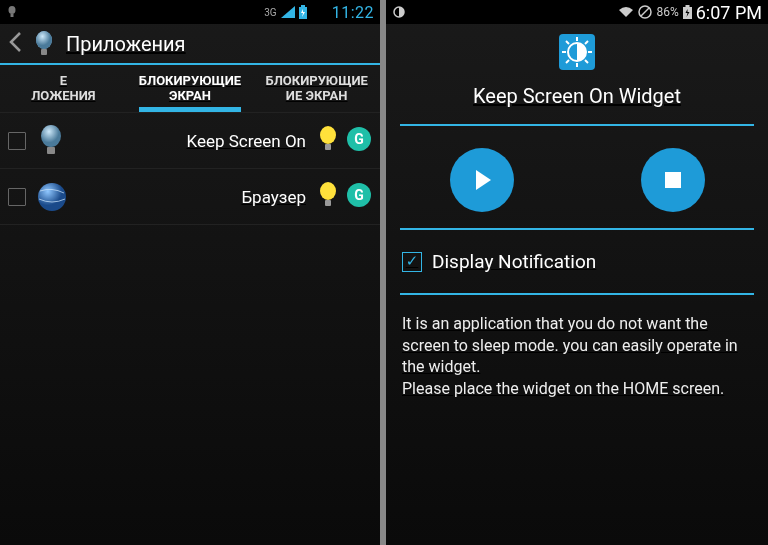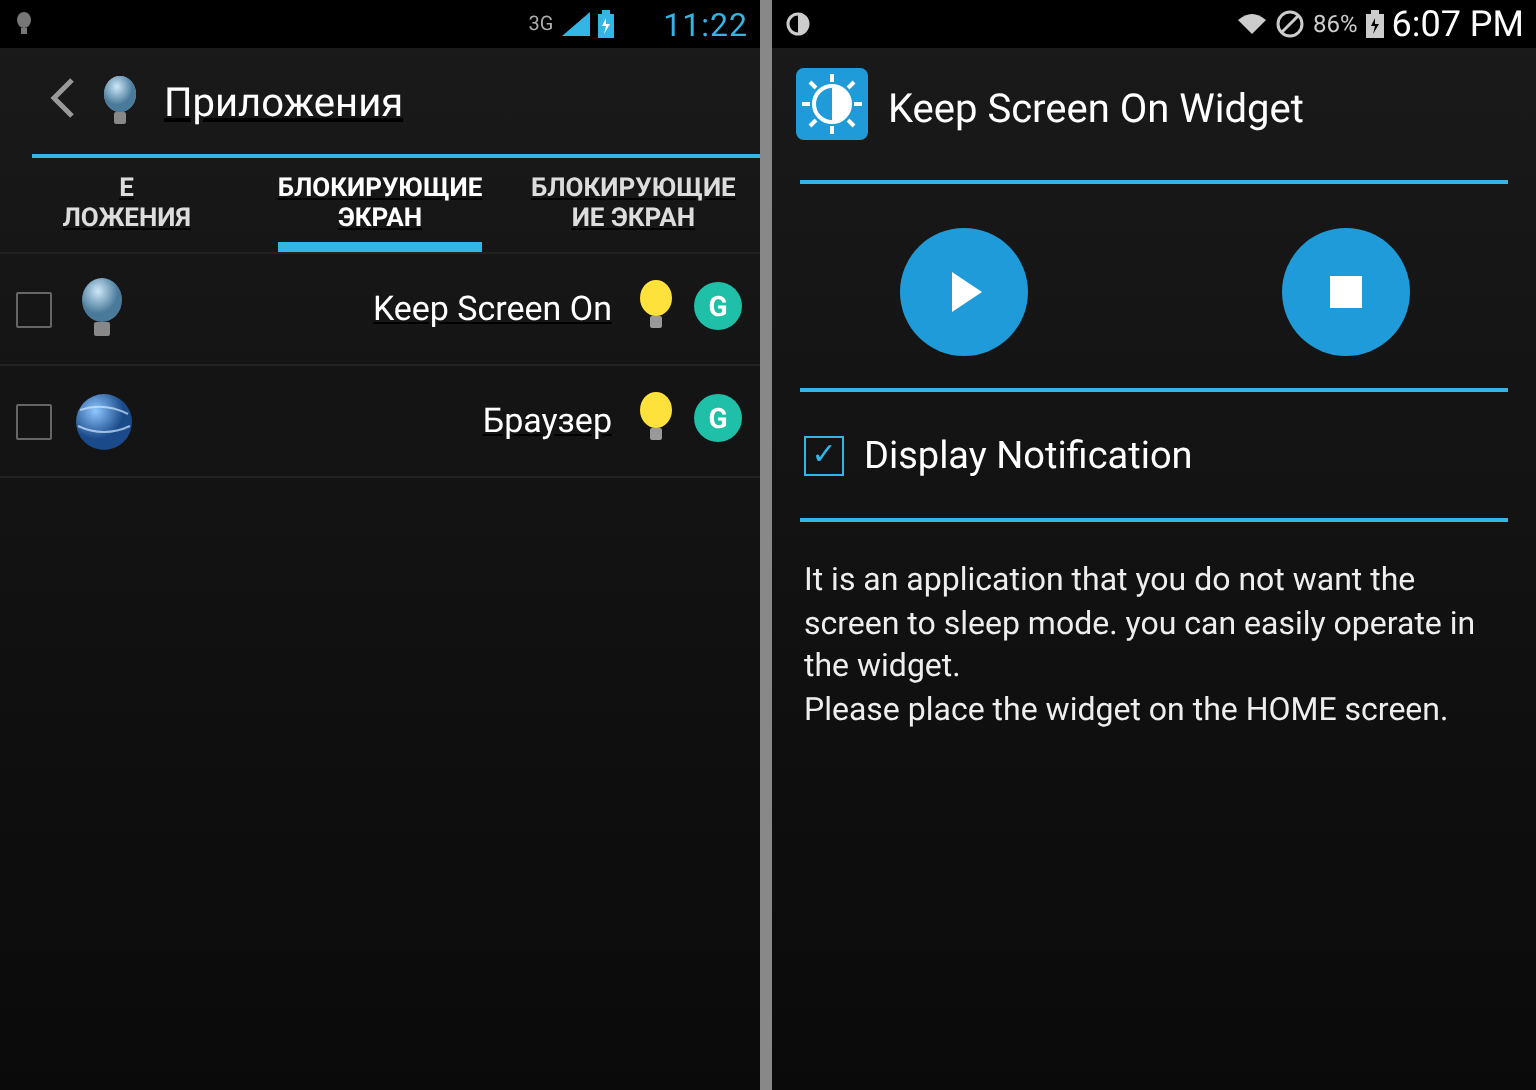--- a/index.html
+++ b/index.html
@@ -14,21 +14,21 @@
 }
 .phone {
   flex: 1;
   background: linear-gradient(180deg, #1a1a1a 0%, #0a0a0a 100%);
   display: flex;
   flex-direction: column;
   position: relative;
   overflow: hidden;
 }
 .phone-left { flex: 0 0 380px; text-decoration: underline; }
-.phone-right { flex: 0 0 382px; }
+.phone-right { flex: 0 0 382px; text-decoration: underline; }
 
 
 .status-bar {
   display: flex;
   align-items: center;
   justify-content: flex-end;
   height: 24px;
   padding: 0 6px;
   background: #000;
   color: #ccc;
@@ -37,25 +37,24 @@
 }
 .status-bar .status-left { margin-right: auto; display: flex; gap: 4px; align-items: center; }
 .status-bar svg { display: block; }
 .time-cyan { color: #33b5e5; font-size: 16px; letter-spacing: 0.5px; margin-left: 21px; }
 .time-white { color: #fff; font-size: 18px; }
 
 
 .header {
   display: flex;
   align-items: center;
-  height: 55px;
+  height: 41px;
   padding: 0 8px;
   gap: 10px;
   border-bottom: 2px solid #33b5e5;
-  margin-left: 16px;
 }
 .header-title { color: #fff; font-size: 20px; font-weight: 400; }
 
 
 .tabs {
   display: flex;
   height: 48px;
   border-bottom: 1px solid #222;
 }
 .tab {
@@ -96,20 +95,21 @@
 }
 .app-name { color: #fff; font-size: 17px; flex: 1; }
 .action-icons { display: flex; gap: 6px; align-items: center; }
 
 
 .widget-header {
   display: flex;
   align-items: center;
   gap: 10px;
   padding: 10px 12px;
+  flex-direction: column;
 }
 .widget-title { color: #fff; font-size: 20px; }
 .divider { height: 2px; background: #33b5e5; margin: 6px 14px; }
 .buttons-row {
   display: flex;
   justify-content: space-around;
   align-items: center;
   padding: 16px 0 10px;
 }
 .round-btn {

